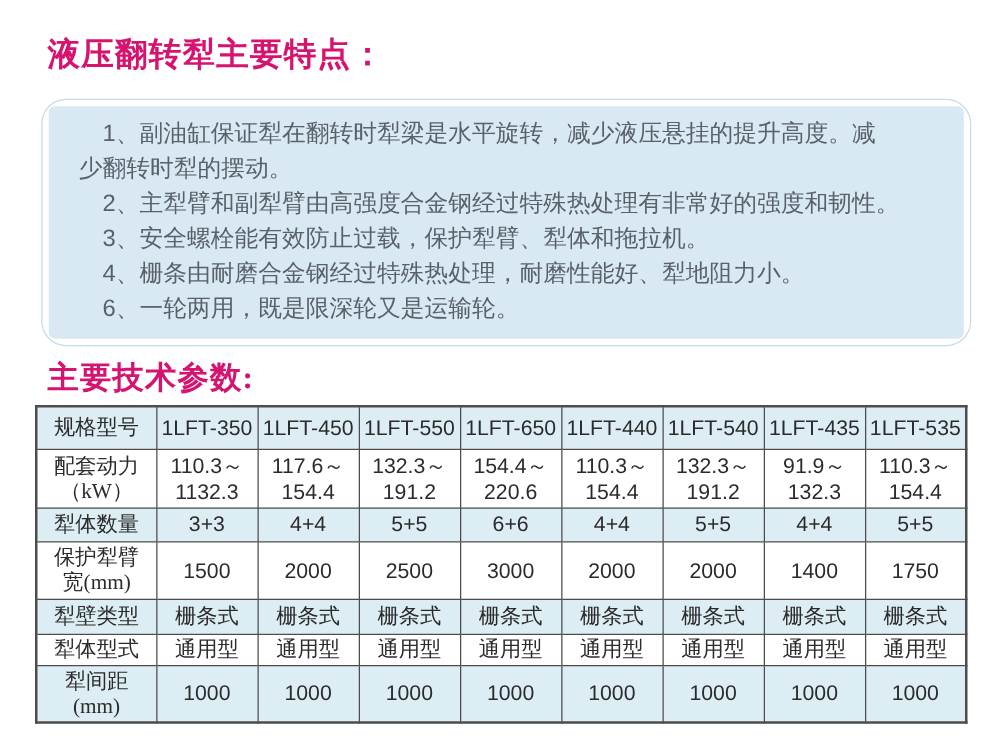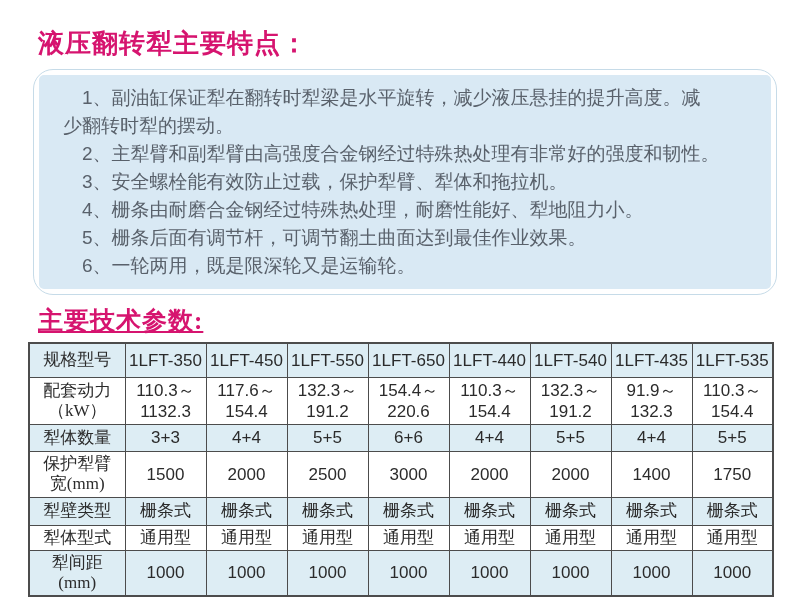--- a/index.html
+++ b/index.html
@@ -14,29 +14,29 @@
   *{box-sizing:border-box;}
   html,body{margin:0;padding:0;}
   body{
     width:800px;height:600px;
     background:#ffffff;
     font-family:"Liberation Sans","DejaVu Sans",sans-serif;
     overflow:hidden;
   }
   .page{padding-top:28px;}
   h1.sec-title{
-    margin:0 0 9px 38px;
+    margin:0 0 19px 38px;
     font-family:"Liberation Serif","DejaVu Serif",serif;
     font-weight:700;
     font-size:26px;
     line-height:32px;
     color:var(--accent);
     letter-spacing:1px;
   }
-  h1.sec-title.second{margin:11px 0 6px 38px;font-size:25px;line-height:30px;text-decoration:underline;}
+  h1.sec-title.second{margin:11px 0 6px 38px;font-size:25px;line-height:30px;}
   .features-panel{
     margin-left:33px;
     width:744px;
     background:#ffffff;
     border:1px solid var(--panel_border);
     border-radius:20px;
     padding:5px;
   }
   .features-inner{
     background:var(--panel_bg);
@@ -96,21 +96,20 @@
   <h1 class="sec-title">液压翻转犁主要特点：</h1>
 
   <div class="features-panel">
     <div class="features-inner">
 
     <p class="feature-item">1、副油缸保证犁在翻转时犁梁是水平旋转，减少液压悬挂的提升高度。减
 少翻转时犁的摆动。</p>
         <p class="feature-item">2、主犁臂和副犁臂由高强度合金钢经过特殊热处理有非常好的强度和韧性。</p>
         <p class="feature-item">3、安全螺栓能有效防止过载，保护犁臂、犁体和拖拉机。</p>
         <p class="feature-item">4、栅条由耐磨合金钢经过特殊热处理，耐磨性能好、犁地阻力小。</p>
-        <p class="feature-item">5、栅条后面有调节杆，可调节翻土曲面达到最佳作业效果。</p>
         <p class="feature-item">6、一轮两用，既是限深轮又是运输轮。</p>
       </div>
   </div>
 
   <h1 class="sec-title second">主要技术参数:</h1>
 
   <table class="specs">
     <colgroup>
       <col class="label-col">
         <col>

